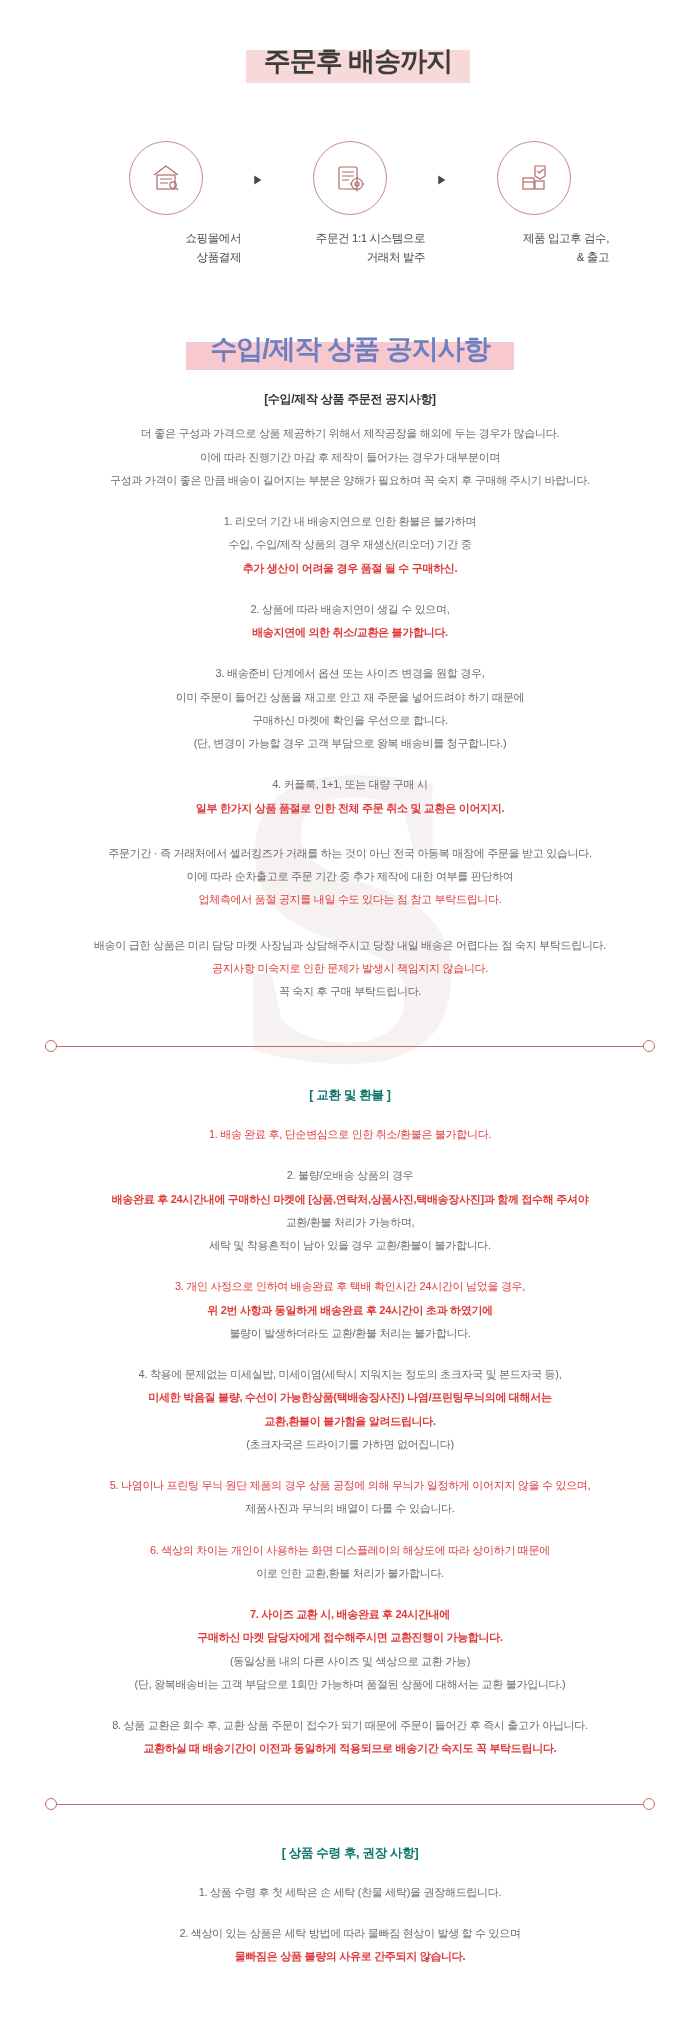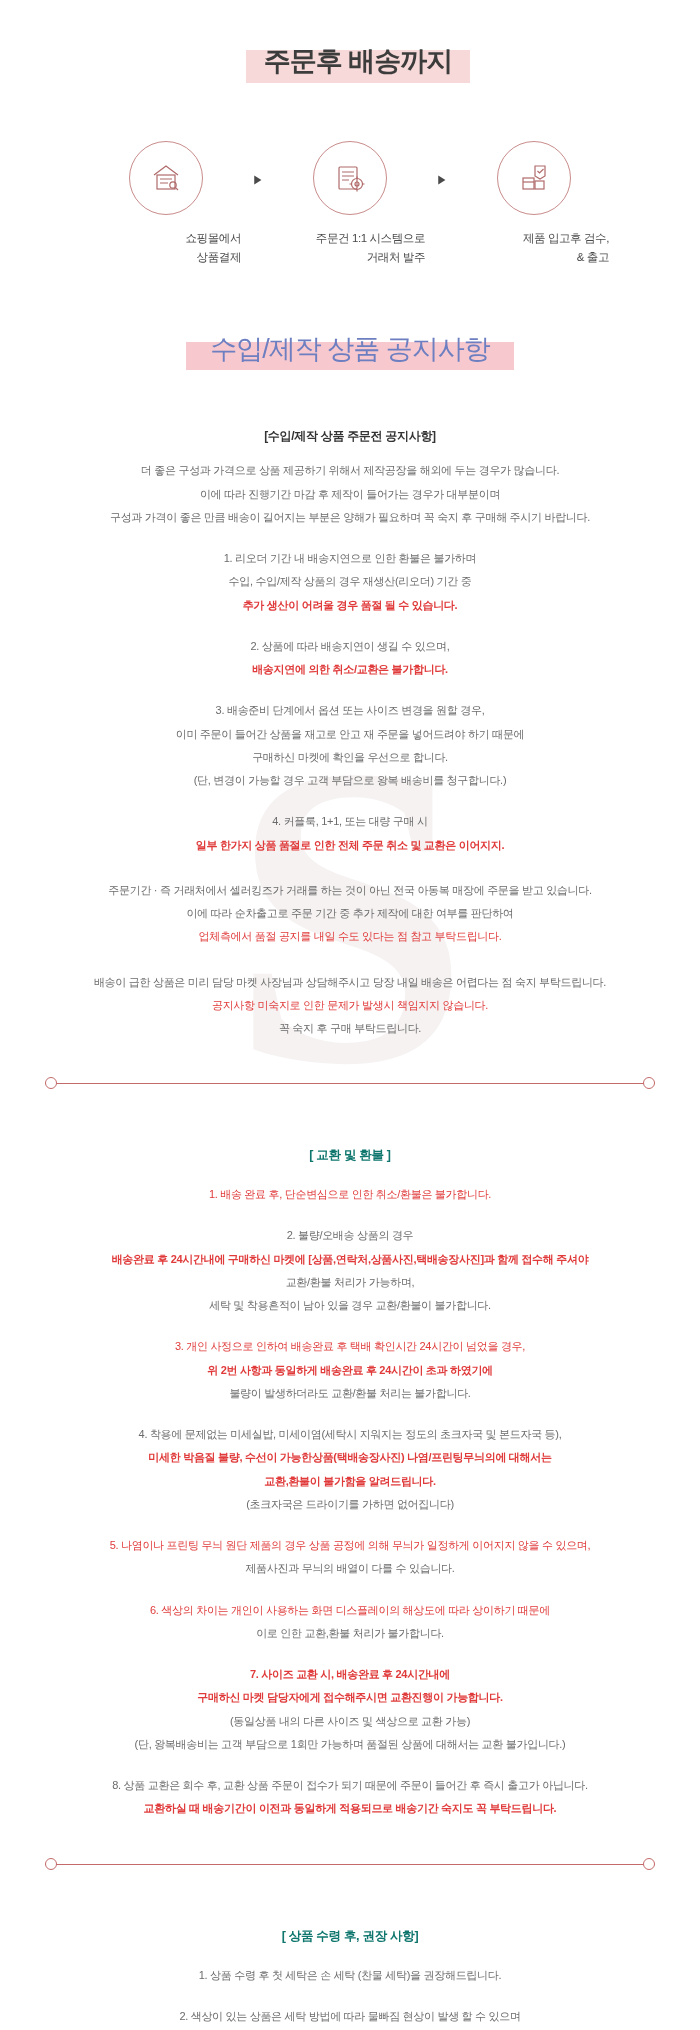--- a/index.html
+++ b/index.html
@@ -70,26 +70,26 @@
 
   
   .main-headline { margin-top:60px; text-align:center; }
   .mh-wrap { display:inline-block; position:relative; }
   .mh-hl {
     position:absolute; left:-14px; right:-14px; top:16px; bottom:3px;
     background:#f7c9cf; z-index:0;
   }
   .mh-text {
     position:relative; z-index:1;
-    font-size:27px; font-weight:normal; color:#6d7fc0;
+    font-size:27px; font-weight:bold; color:#6d7fc0;
     letter-spacing:-1px; padding:0 10px;
   }
 
   
-  .section { margin-top:53px; text-align:center; padding:0 45px; }
+  .section { margin-top:16px; text-align:center; padding:0 45px; }
   .sec-title {
     font-size:12px; font-weight:bold; color:#333; margin-bottom:14px; letter-spacing:-0.3px;
   }
   .para { margin:0 0 4px 0; font-size:11px; color:#6b6b6b; letter-spacing:-0.3px; }
   .blk { margin-bottom:22px; }
   .red { color:#e03a3a; }
   .bold { font-weight:bold; }
   .sp-top { margin-top:26px; }
 
   
@@ -197,21 +197,21 @@
 
       <div class="blk">
         <p class="para">더 좋은 구성과 가격으로 상품 제공하기 위해서 제작공장을 해외에 두는 경우가 많습니다.</p>
         <p class="para">이에 따라 진행기간 마감 후 제작이 들어가는 경우가 대부분이며</p>
         <p class="para">구성과 가격이 좋은 만큼 배송이 길어지는 부분은 양해가 필요하며 꼭 숙지 후 구매해 주시기 바랍니다.</p>
       </div>
 
       <div class="blk">
         <p class="para">1. 리오더 기간 내 배송지연으로 인한 환불은 불가하며</p>
         <p class="para">수입, 수입/제작 상품의 경우 재생산(리오더) 기간 중</p>
-        <p class="para red bold">추가 생산이 어려울 경우 품절 될 수 있습니다.</p>
+        <p class="para red bold">추가 생산이 어려울 경우 품절 될 수 구매하신.</p>
       </div>
 
       <div class="blk">
         <p class="para">2. 상품에 따라 배송지연이 생길 수 있으며,</p>
         <p class="para red bold">배송지연에 의한 취소/교환은 불가합니다.</p>
       </div>
 
       <div class="blk">
         <p class="para">3. 배송준비 단계에서 옵션 또는 사이즈 변경을 원할 경우,</p>
         <p class="para">이미 주문이 들어간 상품을 재고로 안고 재 주문을 넣어드려야 하기 때문에</p>

